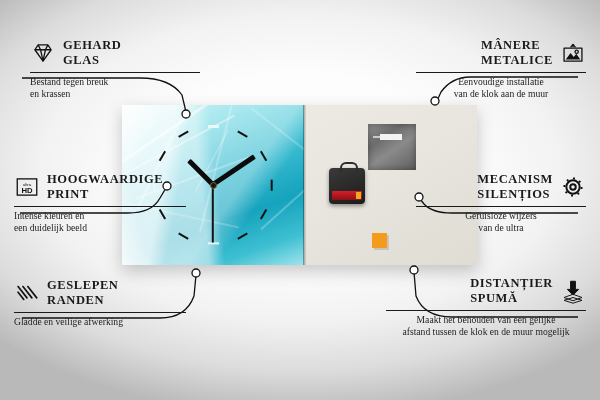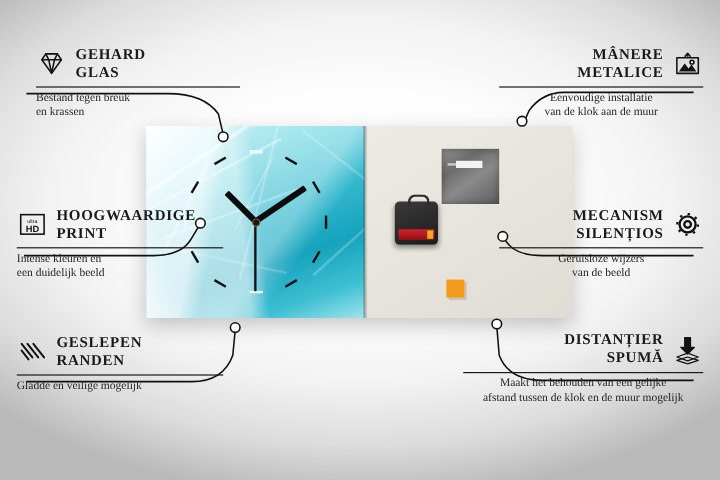--- a/index.html
+++ b/index.html
@@ -73,21 +73,21 @@
 
   
   .callout{position:absolute;}
   .cal-head{display:flex;align-items:center;gap:7px;}
   .cal-left .cal-head{justify-content:flex-start;}
   .cal-right .cal-head{justify-content:flex-end;}
   .cal-title{
     font-size:12.5px;font-weight:bold;letter-spacing:.6px;color:#1a1a1a;
     line-height:1.18;text-transform:uppercase;
   }
-  .cal-right .cal-title{text-align:right;}
+  .cal-right .cal-title{text-align:left;}
   .cal-rule{height:1px;background:#1a1a1a;margin:4px 0 3px 0;}
   .cal-desc{font-size:9.6px;color:#232323;line-height:1.32;}
   .cal-right .cal-desc{text-align:center;}
   .ico{width:26px;height:26px;flex:0 0 26px;color:#111;}
   .ico svg{display:block;width:26px;height:26px;}
 </style>
 </head>
 <body>
 
 <div id="stage">
@@ -208,21 +208,21 @@
           <path d="M5 8 L16 22 M11 8 L22 22 M17 8 L28 22 M5 15 L12 24"></path>
         </svg>
       </span>
       <div class="cal-title">
         <div>GESLEPEN</div>
         <div>RANDEN</div>
       </div>
     </div>
     <div class="cal-rule"></div>
     <div class="cal-desc">
-      <div>Gladde en veilige mogelijk</div>
+      <div>Gladde en veilige afwerking</div>
     </div>
   </div>
 
   <div class="callout cal-right" style="left:416px;top:38px;width:170px;">
     <div class="cal-head">
       <div class="cal-title">
         <div>MÂNERE</div>
         <div>METALICE</div>
       </div>
       <span class="ico">
@@ -253,21 +253,21 @@
           <path d="M16 5.5 L18.4 5.5 M16 26.5 L13.6 26.5 M5.5 16 L5.5 13.6 M26.5 16 L26.5 18.4
                    M8.6 8.6 L10.3 6.9 M23.4 23.4 L21.7 25.1 M8.6 23.4 L6.9 21.7 M23.4 8.6 L25.1 10.3"></path>
           <circle cx="16" cy="16" r="8.2"></circle>
           <circle cx="16" cy="16" r="3.4"></circle>
         </svg>
       </span>
     </div>
     <div class="cal-rule"></div>
     <div class="cal-desc">
       <div>Geruisloze wijzers</div>
-      <div>van de beeld</div>
+      <div>van de ultra</div>
     </div>
   </div>
 
   <div class="callout cal-right" style="left:386px;top:276px;width:200px;">
     <div class="cal-head">
       <div class="cal-title">
         <div>DISTANȚIER</div>
         <div>SPUMĂ</div>
       </div>
       <span class="ico">

